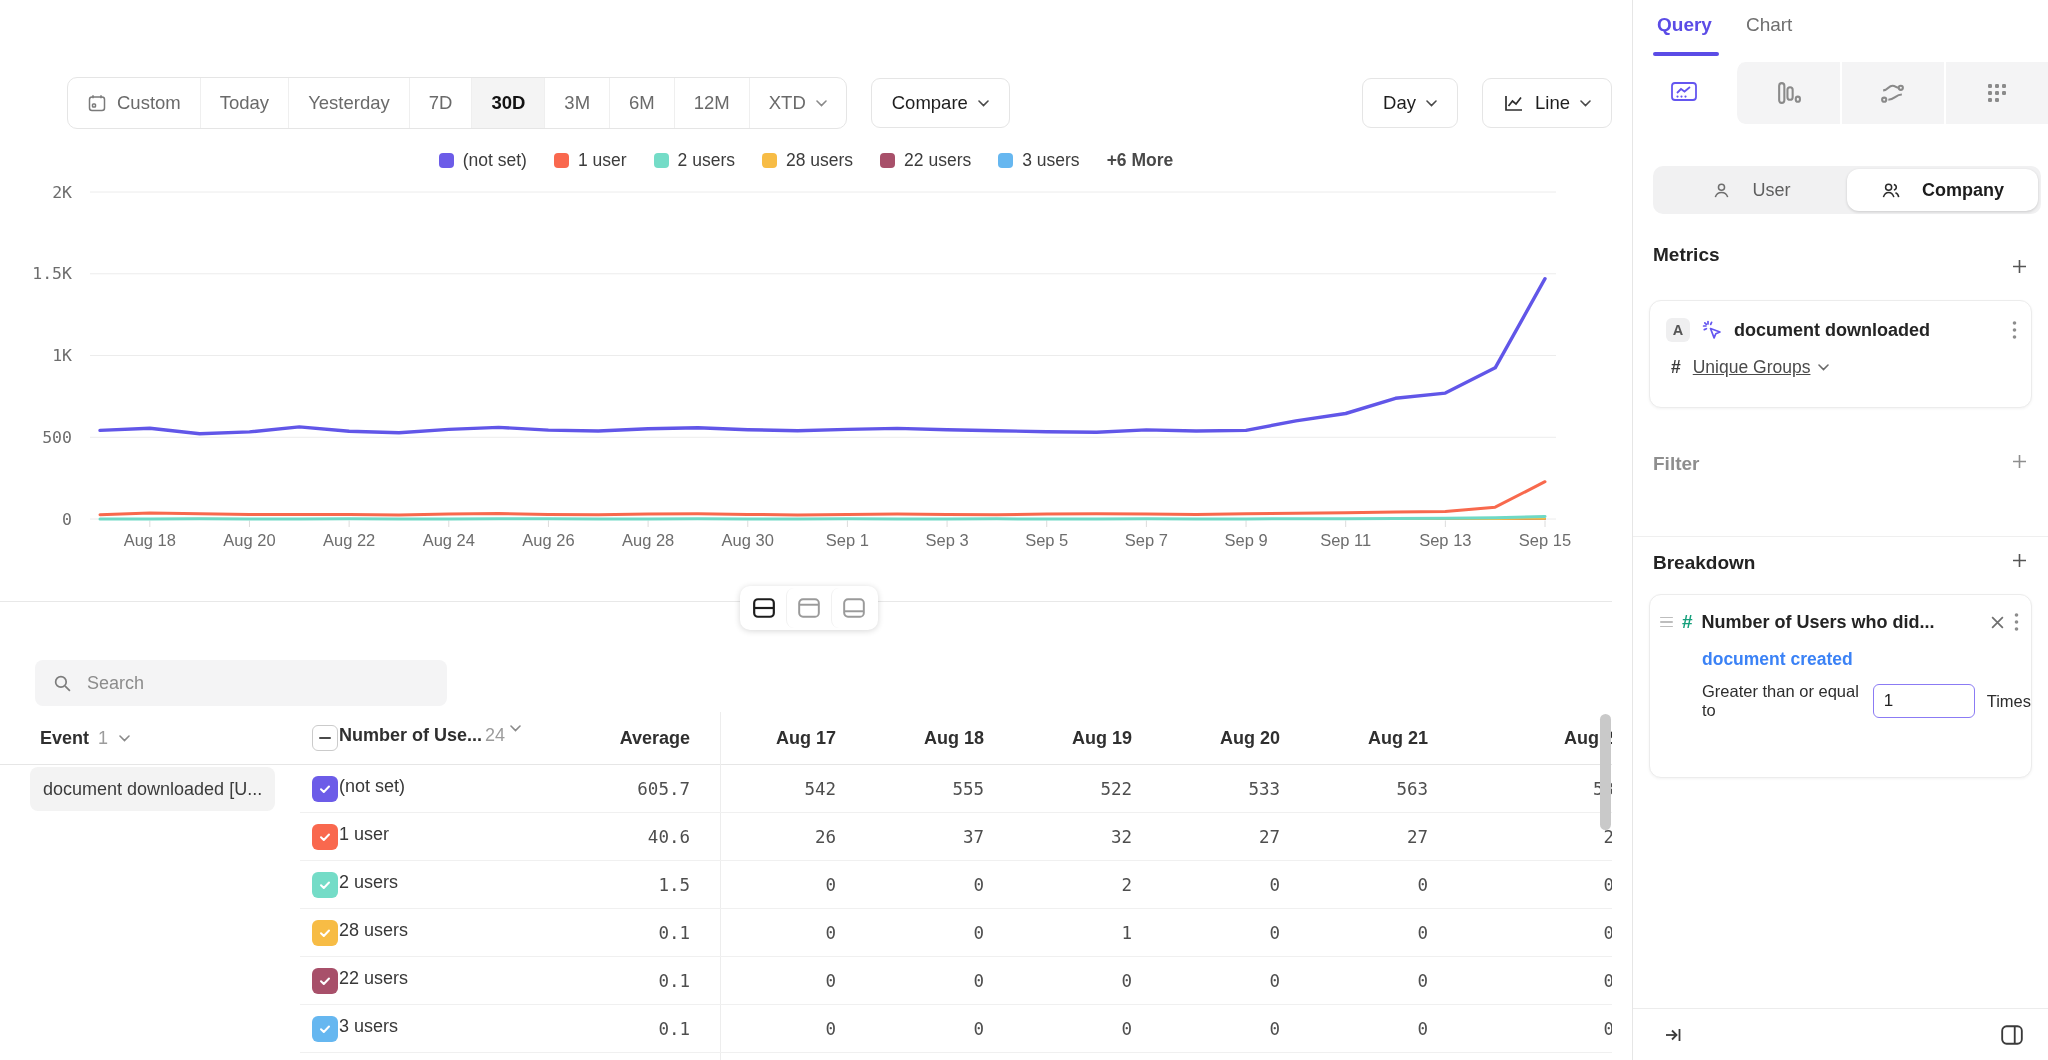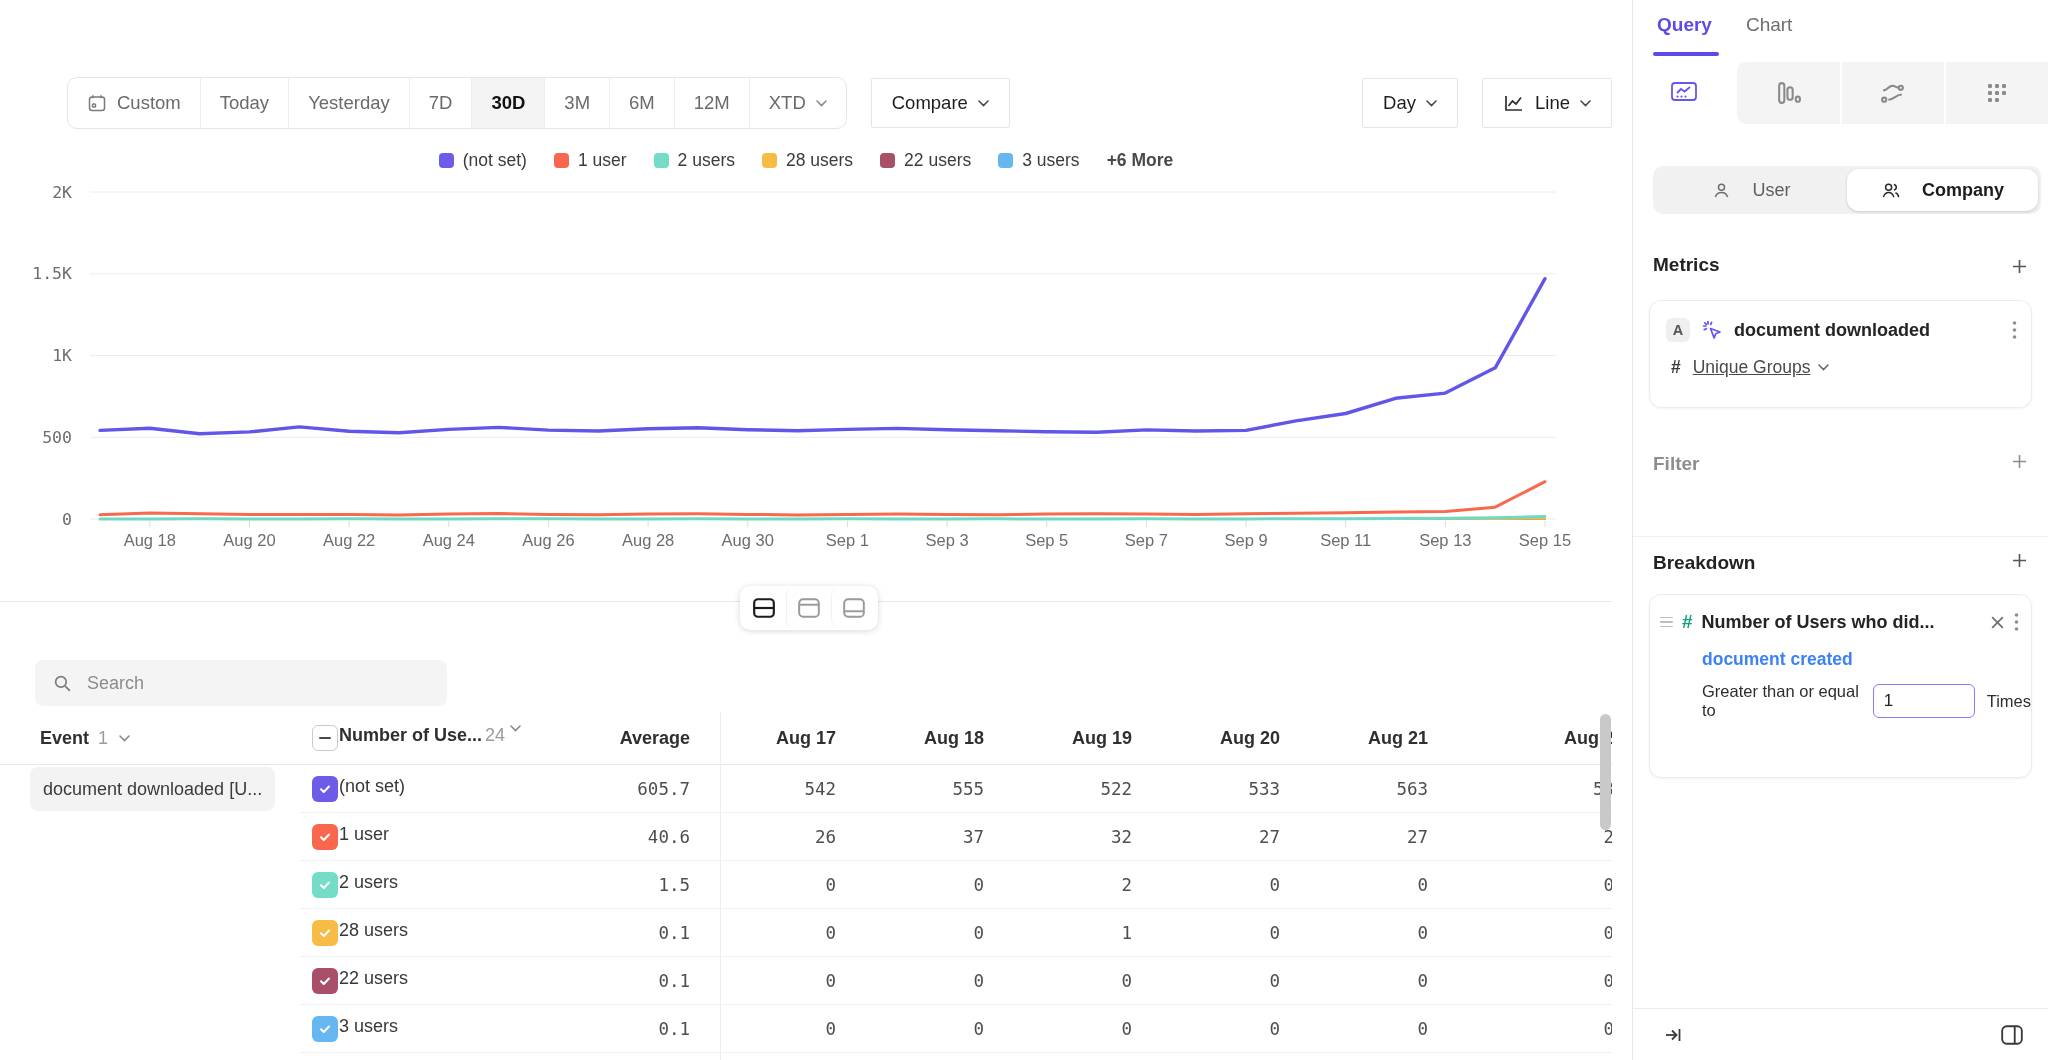--- a/index.html
+++ b/index.html
@@ -6,21 +6,21 @@
     font-family:"Liberation Sans",sans-serif;-webkit-font-smoothing:antialiased;}
   .app{position:relative;width:2048px;height:1060px;background:#fff;}
   .main{position:absolute;left:0;top:0;width:1612px;height:1060px;overflow:hidden;background:#fff;}
 
   
   .toolbar{position:absolute;top:78px;left:27px;right:436px;width:1545px;height:50px;display:flex;align-items:center;gap:24px;padding-left:40px;}
   .range-group{display:flex;align-items:stretch;height:50px;border:1px solid #e5e5e5;border-radius:10px;background:#fff;overflow:hidden;}
   .range-item{display:flex;align-items:center;gap:10px;padding:0 19px;font-size:18.5px;color:#6a6a6a;border-left:1px solid #efefef;white-space:nowrap;cursor:pointer;}
   .range-item:first-child{border-left:none;}
   .range-item.active{background:#f4f4f4;color:#121212;font-weight:700;}
-  .btn{height:50px;display:flex;align-items:center;gap:10px;padding:0 20px;border:1px solid #e5e5e5;border-radius:2px;background:#fff;font-size:18.5px;color:#1e1e1e;font-weight:500;cursor:pointer;white-space:nowrap;}
+  .btn{height:50px;display:flex;align-items:center;gap:10px;padding:0 20px;border:1px solid #e5e5e5;border-radius:9px;background:#fff;font-size:18.5px;color:#1e1e1e;font-weight:500;cursor:pointer;white-space:nowrap;}
   .spacer{flex:1;}
 
   
   .legend{position:absolute;top:150px;left:0;width:1612px;display:flex;justify-content:center;align-items:center;gap:27px;}
   .lg-item{display:flex;align-items:center;gap:9px;font-size:17.5px;color:#3c3c3c;}
   .sw{width:15px;height:15px;border-radius:4px;}
   .lg-more{font-size:17.5px;color:#494949;font-weight:600;}
 
   #chart-svg{position:absolute;top:140px;left:0;}
   .ytick{font:16.5px "DejaVu Sans Mono",monospace;fill:#6d6d6d;}
@@ -496,21 +496,21 @@
               <circle cx="8" cy="6.5" r="3.2"></circle>
               <path d="M2.5 17c1-3.3 3-5 5.5-5s4.5 1.7 5.5 5"></path>
               <path d="M13.5 3.6c1.6.4 2.6 1.6 2.6 3s-1 2.6-2.6 3"></path>
               <path d="M15.2 12.4c1.9.6 3 2.2 3.4 4.6"></path>
             </svg>
           </span>
         <span>Company</span>
       </div>
     </div>
 
-    <div class="sec-head" style="top:254px">Metrics</div>
+    <div class="sec-head" style="top:244px">Metrics</div>
     <div class="plus" style="top:258px">
         <svg width="17" height="17" viewBox="0 0 17 17" stroke="#555" stroke-width="1.6" fill="none">
           <path d="M8.5 2v13M2 8.5h13"></path>
         </svg>
       </div>
 
     <div class="card mcard">
       <div class="mrow1">
         <span class="abadge">A</span>
         <span class="ico">

